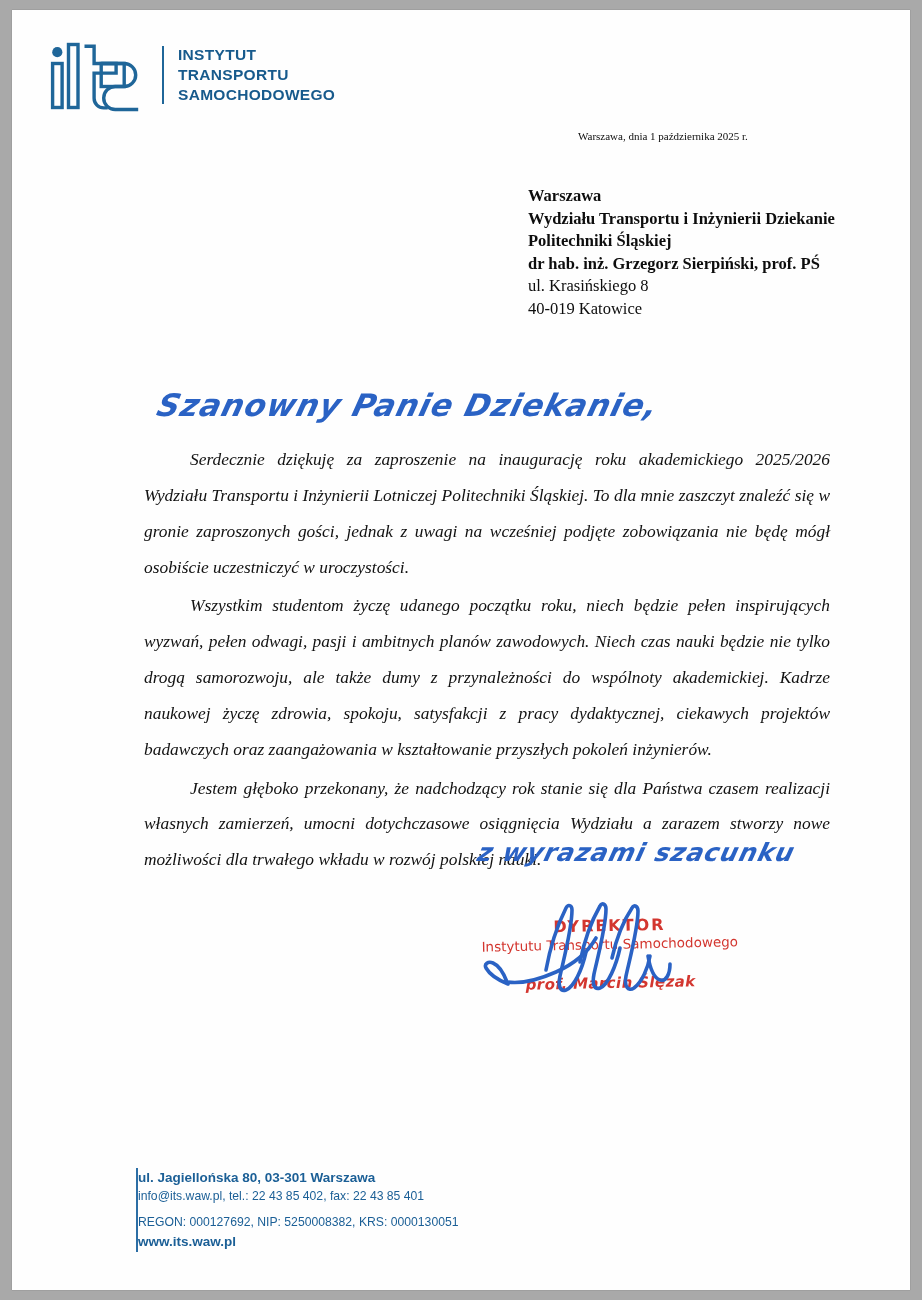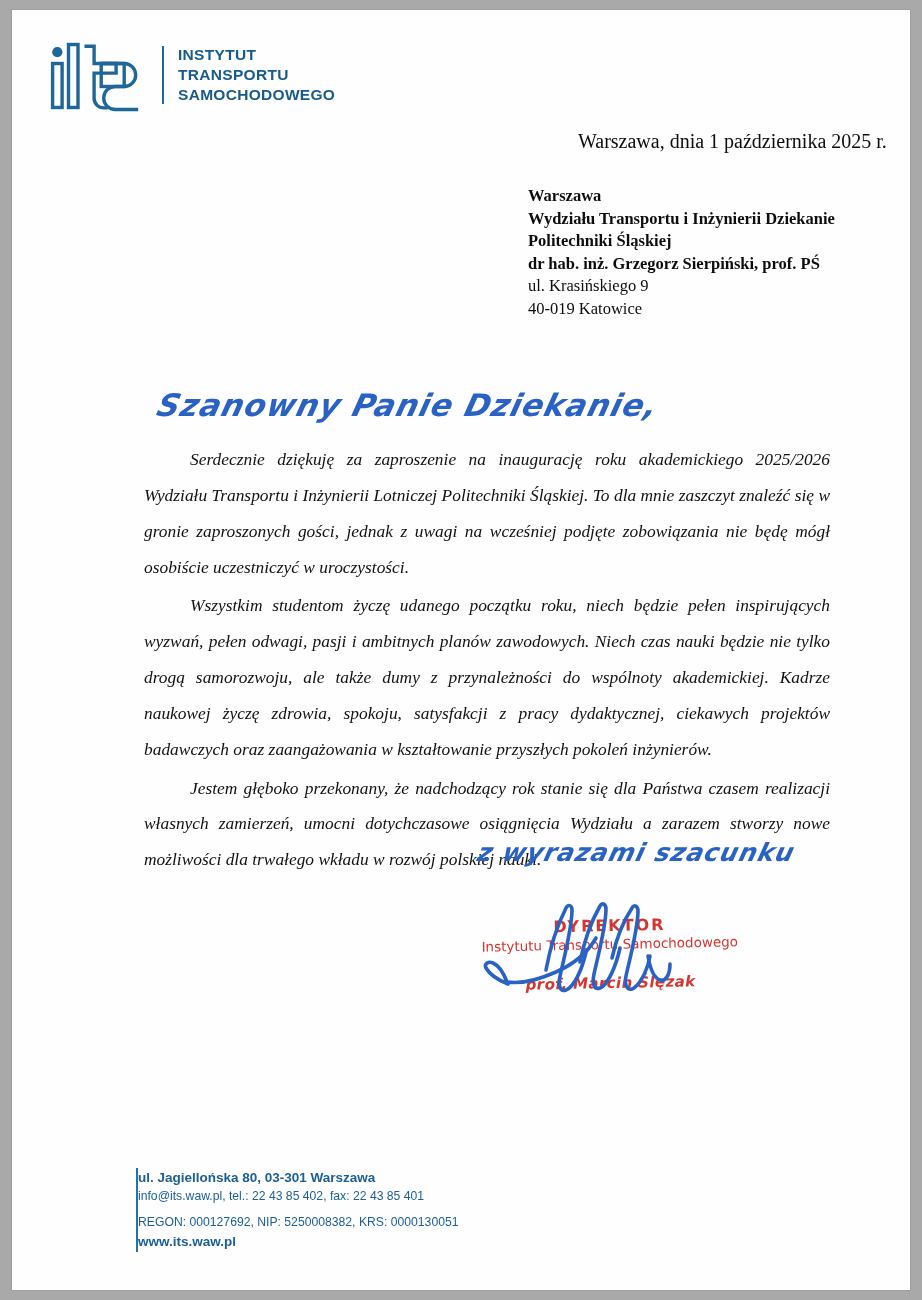--- a/index.html
+++ b/index.html
@@ -51,21 +51,21 @@
     font-size: 15.5px;
     line-height: 1.30;
     letter-spacing: .3px;
   }
 
   
   .date-line {
     position: absolute;
     left: 566px;
     top: 120px;
-    font-size: 20px;
+    font-size: 11px;
     color: #0d0d0d;
     white-space: nowrap;
   }
   .addressee {
     position: absolute;
     left: 516px;
     top: 175px;
     font-size: 16.5px;
     color: #0d0d0d;
     line-height: 1.37;
@@ -190,21 +190,21 @@
     </div>
   </div>
 
   <div class="date-line">Warszawa, dnia 1 października 2025 r.</div>
 
   <div class="addressee">
     <div class="b">Warszawa</div>
     <div class="b">Wydziału Transportu i Inżynierii Dziekanie</div>
     <div class="b">Politechniki Śląskiej</div>
     <div class="b">dr hab. inż. Grzegorz Sierpiński, prof. PŚ</div>
-    <div>ul. Krasińskiego 9</div>
+    <div>ul. Krasińskiego 8</div>
     <div>40-019 Katowice</div>
   </div>
 
   <div class="handwritten salutation">Szanowny Panie Dziekanie,</div>
 
   <div class="body-text">
     <p><span class="ind"></span><span>Serdecznie dziękuję za zaproszenie na inaugurację roku akademickiego 2025/2026 Wydziału Transportu i Inżynierii Lotniczej Politechniki Śląskiej. To dla mnie zaszczyt znaleźć się w gronie zaproszonych gości, jednak z uwagi na wcześniej podjęte zobowiązania nie będę mógł osobiście uczestniczyć w uroczystości.</span></p>
     <p><span class="ind"></span><span>Wszystkim studentom życzę udanego początku roku, niech będzie pełen inspirujących wyzwań, pełen odwagi, pasji i ambitnych planów zawodowych. Niech czas nauki będzie nie tylko drogą samorozwoju, ale także dumy z przynależności do wspólnoty akademickiej. Kadrze naukowej życzę zdrowia, spokoju, satysfakcji z pracy dydaktycznej, ciekawych projektów badawczych oraz zaangażowania w kształtowanie przyszłych pokoleń inżynierów.</span></p>
     <p><span class="ind"></span><span>Jestem głęboko przekonany, że nadchodzący rok stanie się dla Państwa czasem realizacji własnych zamierzeń, umocni dotychczasowe osiągnięcia Wydziału a zarazem stworzy nowe możliwości dla trwałego wkładu w rozwój polskiej nauki.</span></p>
   </div>

